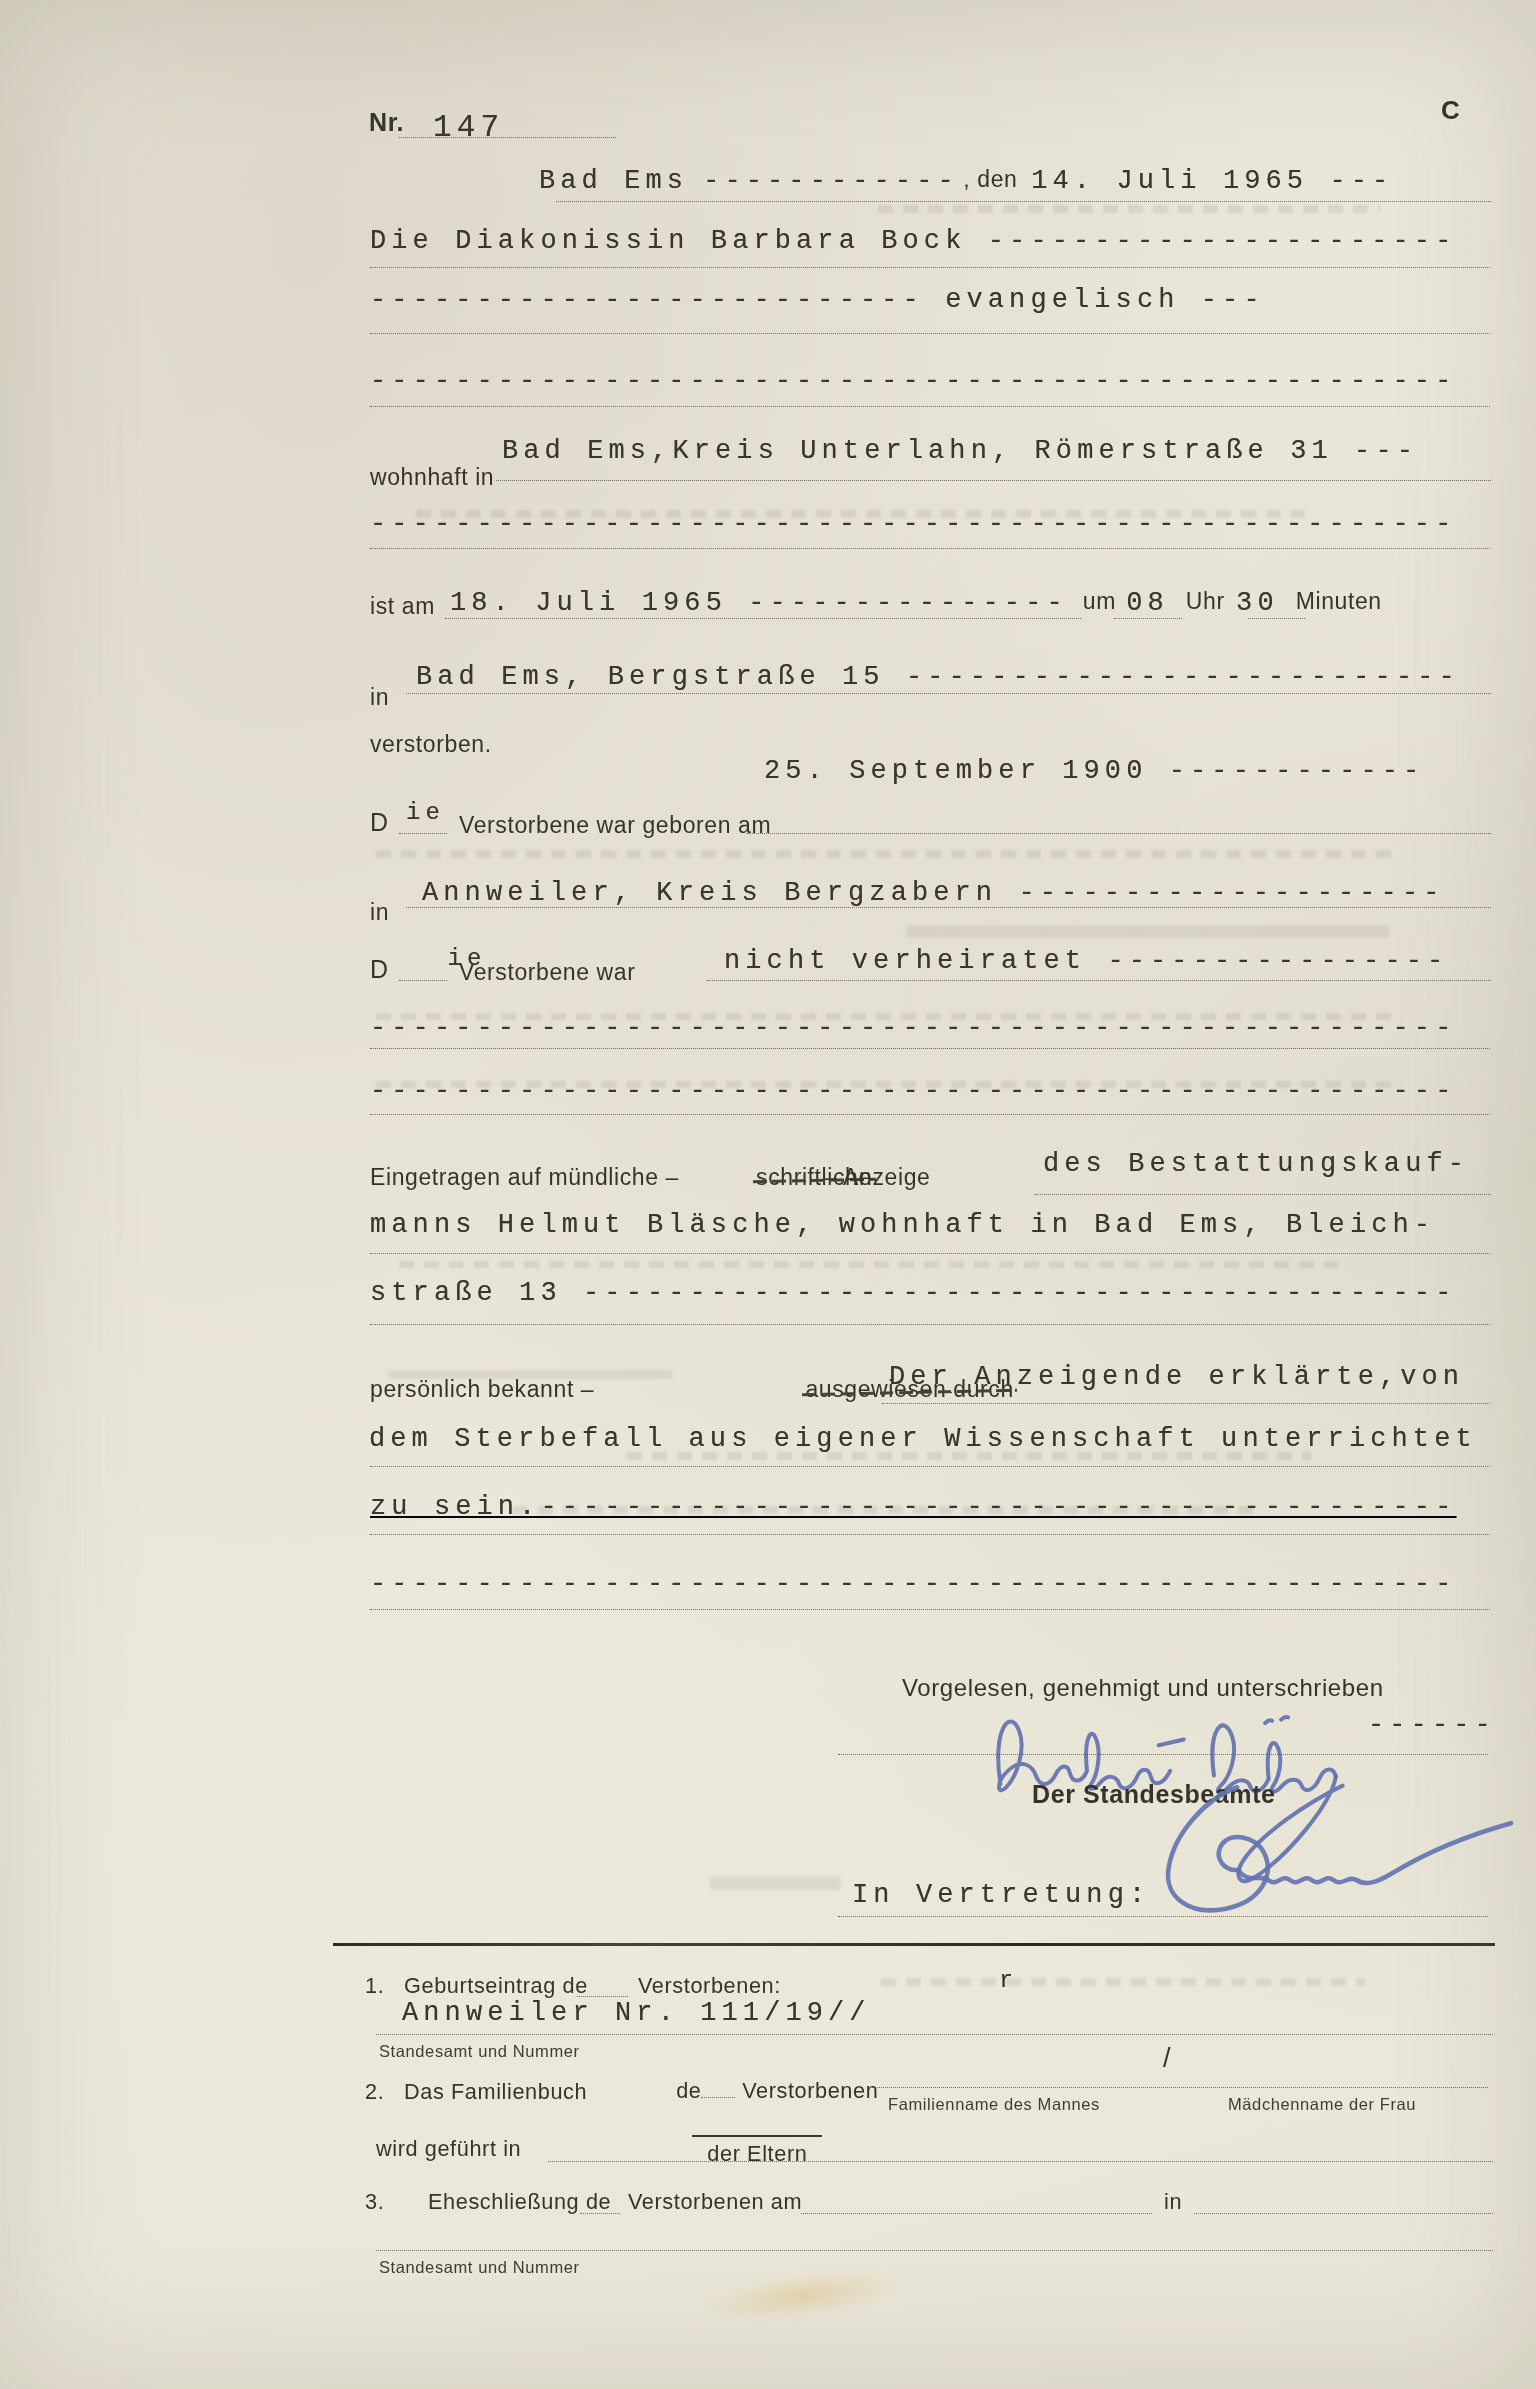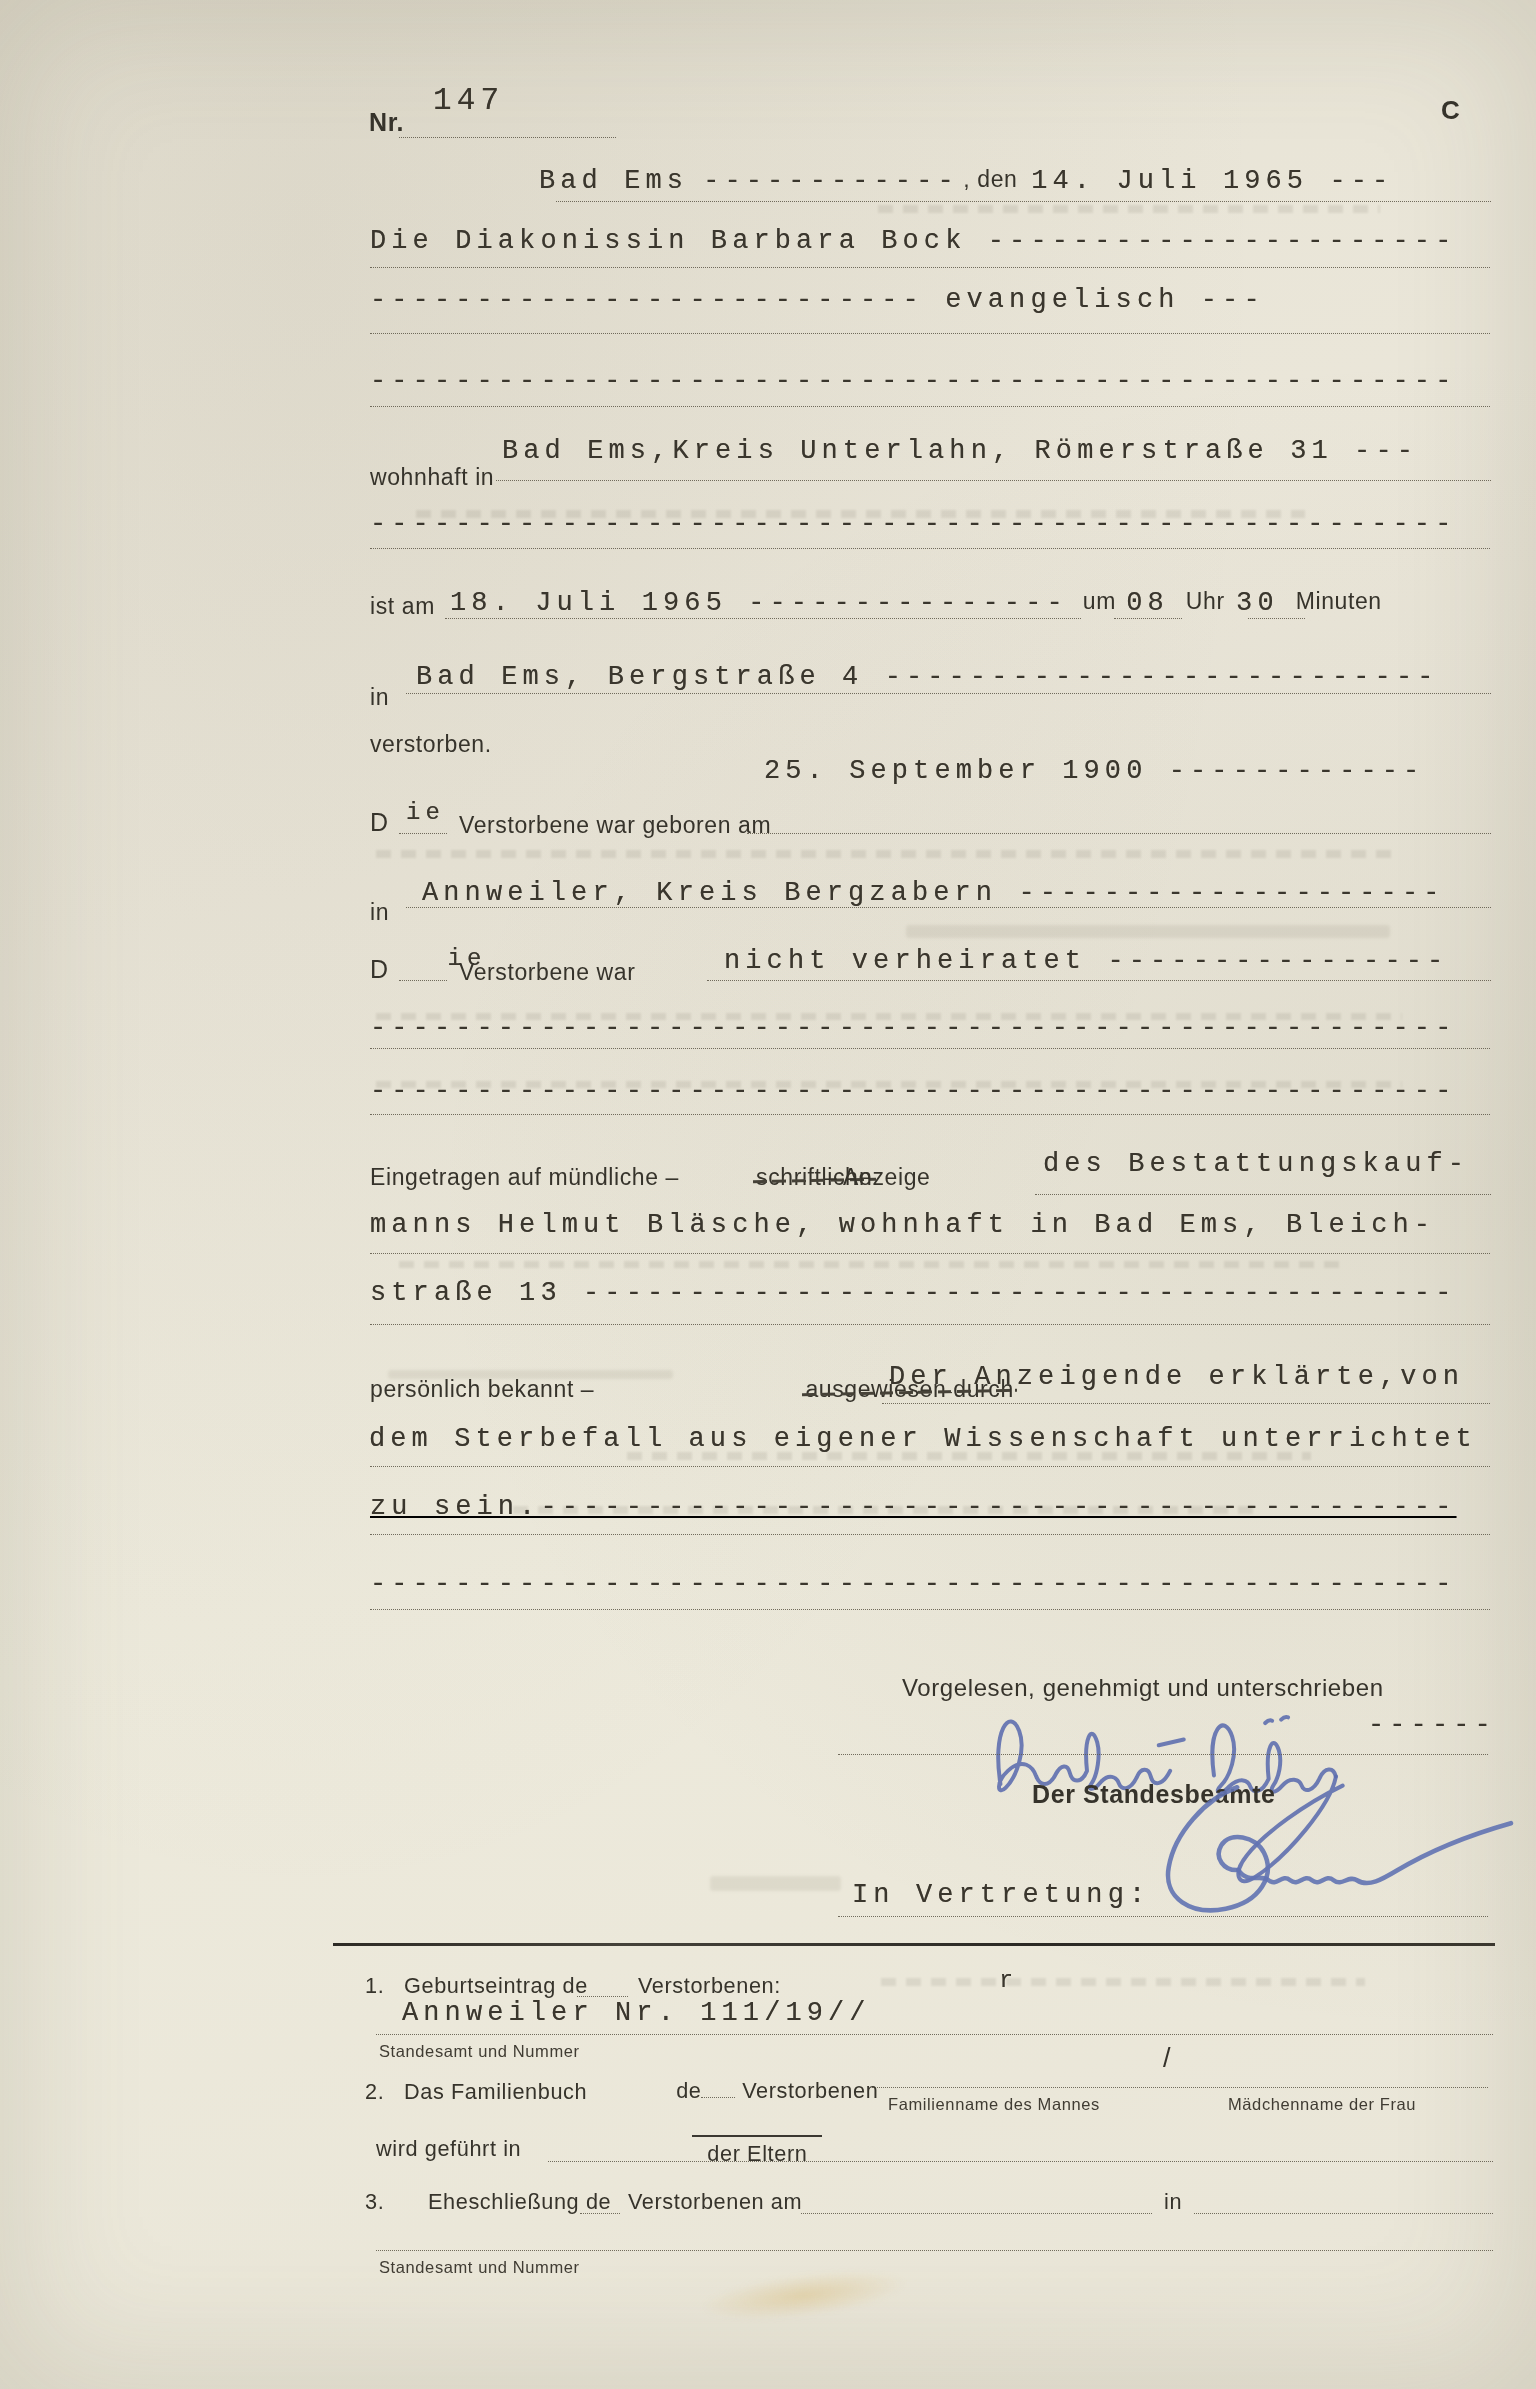--- a/index.html
+++ b/index.html
@@ -13,21 +13,21 @@
     box-shadow: inset 0 0 125px 23px rgba(108,98,76,0.16);
     overflow:hidden;
     font-family:"Liberation Sans",sans-serif;
   }
   .abs{position:absolute;}
   .typed{
     font-family:"Liberation Mono","DejaVu Sans Mono",monospace;
     font-size:27px;letter-spacing:5.1px;color:#3a362d;
     white-space:pre;text-shadow:0 0 0.6px rgba(58,54,45,.55);
   }
-  .typed.big{font-size:31px;}
+  .typed.big{font-size:31px;margin-top:27px;}
   .printed{
     font-family:"Liberation Sans",sans-serif;
     font-size:23px;color:#36332b;letter-spacing:0.6px;white-space:pre;
   }
   .printed.bold{font-weight:700;}
   .printed.small{font-size:16.5px;color:#403c33;}
   .frow{display:flex;align-items:flex-start;white-space:nowrap;overflow:hidden;}
   .rule{position:absolute;height:0;border-bottom:1.7px dotted rgba(92,86,70,.85);}
   .struck{position:relative;display:inline-block;}
   .struck::after{
@@ -127,21 +127,21 @@
     <span class="typed">30</span>
     <span class="printed" style="margin-left:17px;">Minuten</span>
   </div>
   <div class="rule" style="left:445px;top:618px;width:636px;"></div>
   <div class="rule" style="left:1114px;top:618px;width:68px;"></div>
   <div class="rule" style="left:1248px;top:618px;width:57px;"></div>
 
   
   <span class="abs printed" style="left:370px;top:684px;">in</span>
   <div class="abs frow" style="left:416px;top:662px;width:1074px;">
-    <span class="typed">Bad Ems, Bergstraße 4 --------------------------</span>
+    <span class="typed">Bad Ems, Bergstraße 15 --------------------------</span>
   </div>
   <div class="rule" style="left:406px;top:693px;width:1085px;"></div>
 
   
   <span class="abs printed" style="left:370px;top:731px;">verstorben.</span>
 
   
   <span class="abs printed" style="left:370px;top:808px;font-size:25px;">D</span>
   <span class="abs typed sup" style="left:406px;top:798px;">ie</span>
   <div class="rule" style="left:399px;top:833px;width:48px;"></div>

